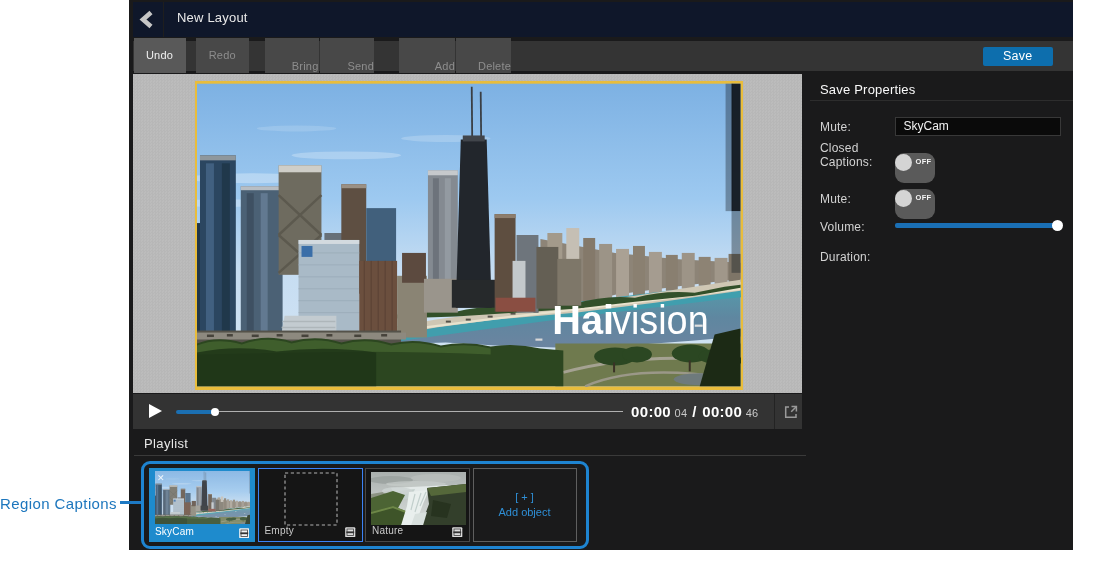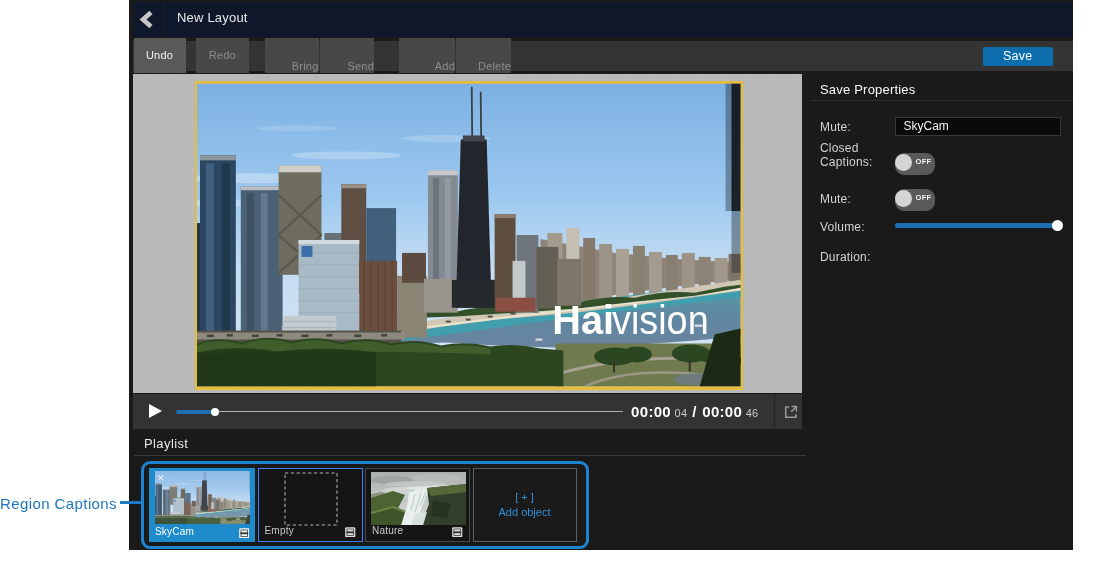--- a/index.html
+++ b/index.html
@@ -43,21 +43,21 @@
   .tile { position:absolute; top:467.5px; height:74.5px; width:105px; }
   .tlabel { position:absolute; left:6px; bottom:5px; font-size:10px; color:#c9c9c9; letter-spacing:0.2px; }
   .ticon { position:absolute; right:6px; bottom:4px; width:10.5px; height:10.5px; }
   
   #panel { position:absolute; left:807.5px; top:73.5px; width:265.5px; height:476.5px; background:#1a1a1b; }
   #vp-title { position:absolute; left:12.5px; top:8px; font-size:13px; color:#fafafa; letter-spacing:0.2px; }
   #vp-hr { position:absolute; left:2px; top:26.5px; width:263px; height:1px; background:#2d2d2d; }
   .plabel { position:absolute; left:12.5px; font-size:12px; color:#d2d2d2; letter-spacing:0.2px; }
   .pinput { position:absolute; left:87px; width:166.5px; height:18.5px; background:#0a0a0a;
     border:1px solid #383838; color:#f2f2f2; font-size:12px; line-height:17px; padding-left:8px; font-family:"Liberation Sans", sans-serif;}
-  .toggle { position:absolute; left:87px; width:40px; height:22px; background:#5a5a5a; border-radius:9px; }
+  .toggle { position:absolute; left:87px; width:40px; height:30px; background:#5a5a5a; border-radius:9px; }
   .toggle .knob { position:absolute; left:0.5px; top:0.5px; width:17px; height:17px; background:#d4d4d4; border-radius:50%; }
   .toggle .off { position:absolute; left:21px; top:0; line-height:18px; font-size:7.5px; font-weight:bold; color:#f4f4f4; letter-spacing:0.3px; }
   
   #callout { position:absolute; left:0px; top:494.5px; width:117px; text-align:right; font-size:15px; color:#1c76bd; letter-spacing:0.4px;}
   #callout-line { position:absolute; left:120px; top:500.5px; width:21px; height:3.2px; background:#1d79c4; }
 </style>
 </head>
 <body>
 <div id="app"></div>
 

